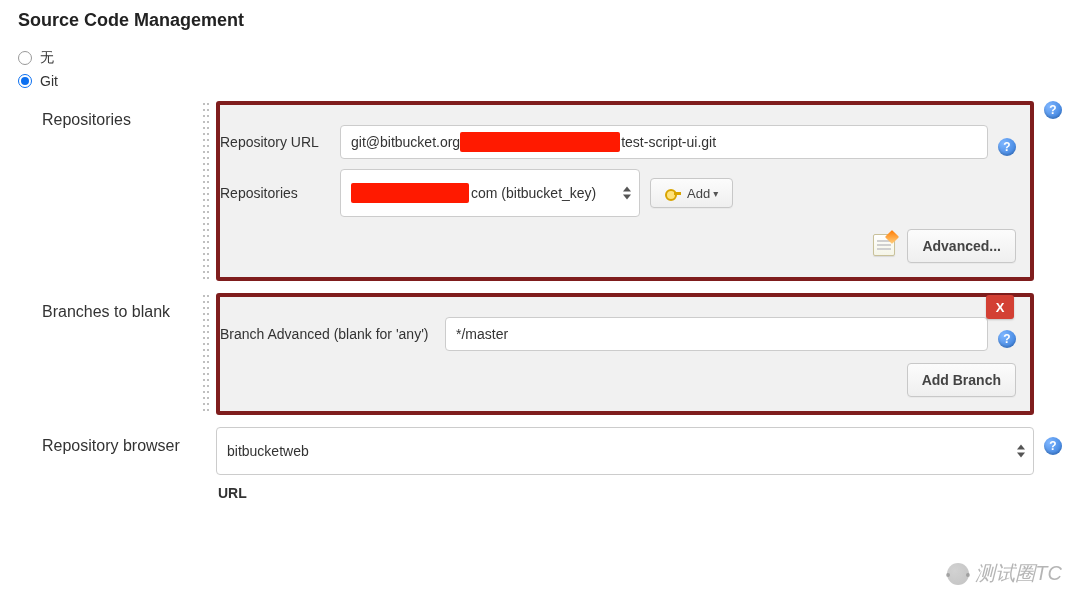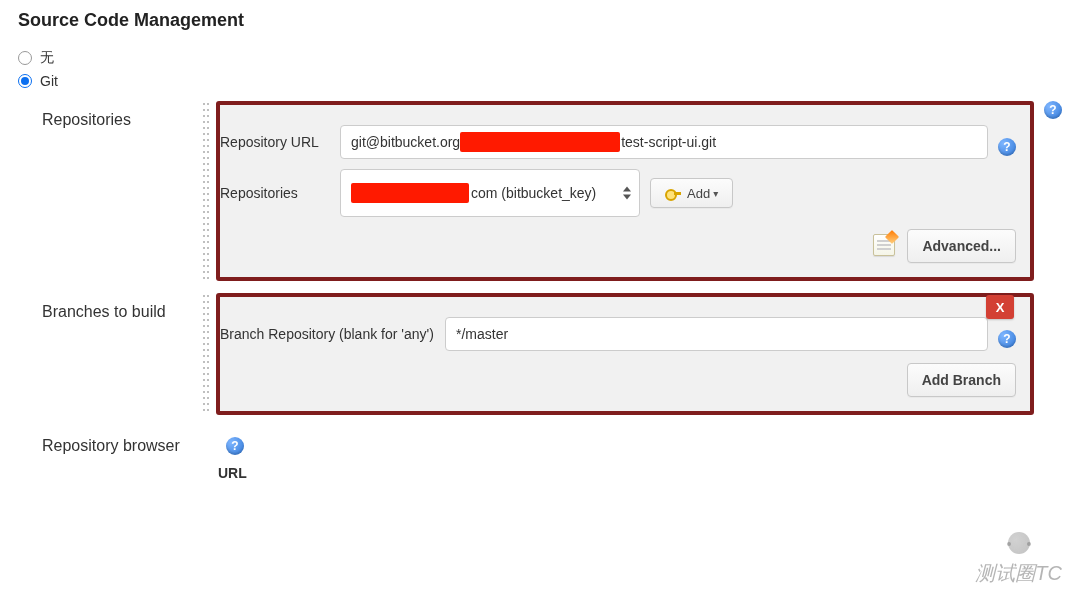--- a/index.html
+++ b/index.html
@@ -202,21 +202,20 @@
   .sub-config { padding-left: 24px; font-weight: bold; }
   .watermark {
     position: fixed;
     right: 18px; bottom: 12px;
     display: flex; align-items: center; gap: 6px;
     color: rgba(120,120,120,.55);
     font-size: 20px;
     font-style: italic;
     font-weight: 400;
     pointer-events: none;
-    flex-direction: column;
   }
   .wm-ico {
     width: 22px;height:22px;border-radius:50%;
     background: radial-gradient(circle at 35% 35%, rgba(180,180,180,.6), rgba(120,120,120,.45));
     position:relative;
   }
   .wm-ico::before,.wm-ico::after{
     content:"";position:absolute;width:4px;height:4px;border-radius:50%;
     background:rgba(120,120,120,.5);
   }
@@ -275,45 +274,49 @@
           <div class="btn">
             <span>Advanced...</span>
           </div>
         </div>
 
       </div>
       <span class="help-icon" style="margin-top:0;">?</span>
     </div>
 
     <div class="row">
-      <div class="row-label">Branches to build</div>
+      <div class="row-label">Branches to blank</div>
       <div class="drag-handle"></div>
       <div class="panel">
         <div class="delete-badge">
           <span>X</span>
         </div>
         <div class="inner-row">
-          <div class="inner-label wide">Branch Repository (blank for 'any')</div>
+          <div class="inner-label wide">Branch Advanced (blank for 'any')</div>
           <div class="text-input">
             <span>*/master</span>
           </div>
           <span class="help-icon">?</span>
         </div>
         <div class="panel-actions">
           <div class="btn">
             <span>Add Branch</span>
           </div>
         </div>
       </div>
       <span style="width:28px"></span>
     </div>
 
     <div class="row">
       <div class="row-label">Repository browser</div>
       <div style="width:14px"></div>
+      <div class="select full">
+        <span>bitbucketweb</span>
+        <span class="caret"></span>
+      </div>
       <span class="help-icon">?</span>
     </div>
 
     <div class="sub-config">
       <div class="inner-row">
         <div style="width:152px"></div>
         <div style="width:48px">URL</div>
       </div>
     </div>
 

